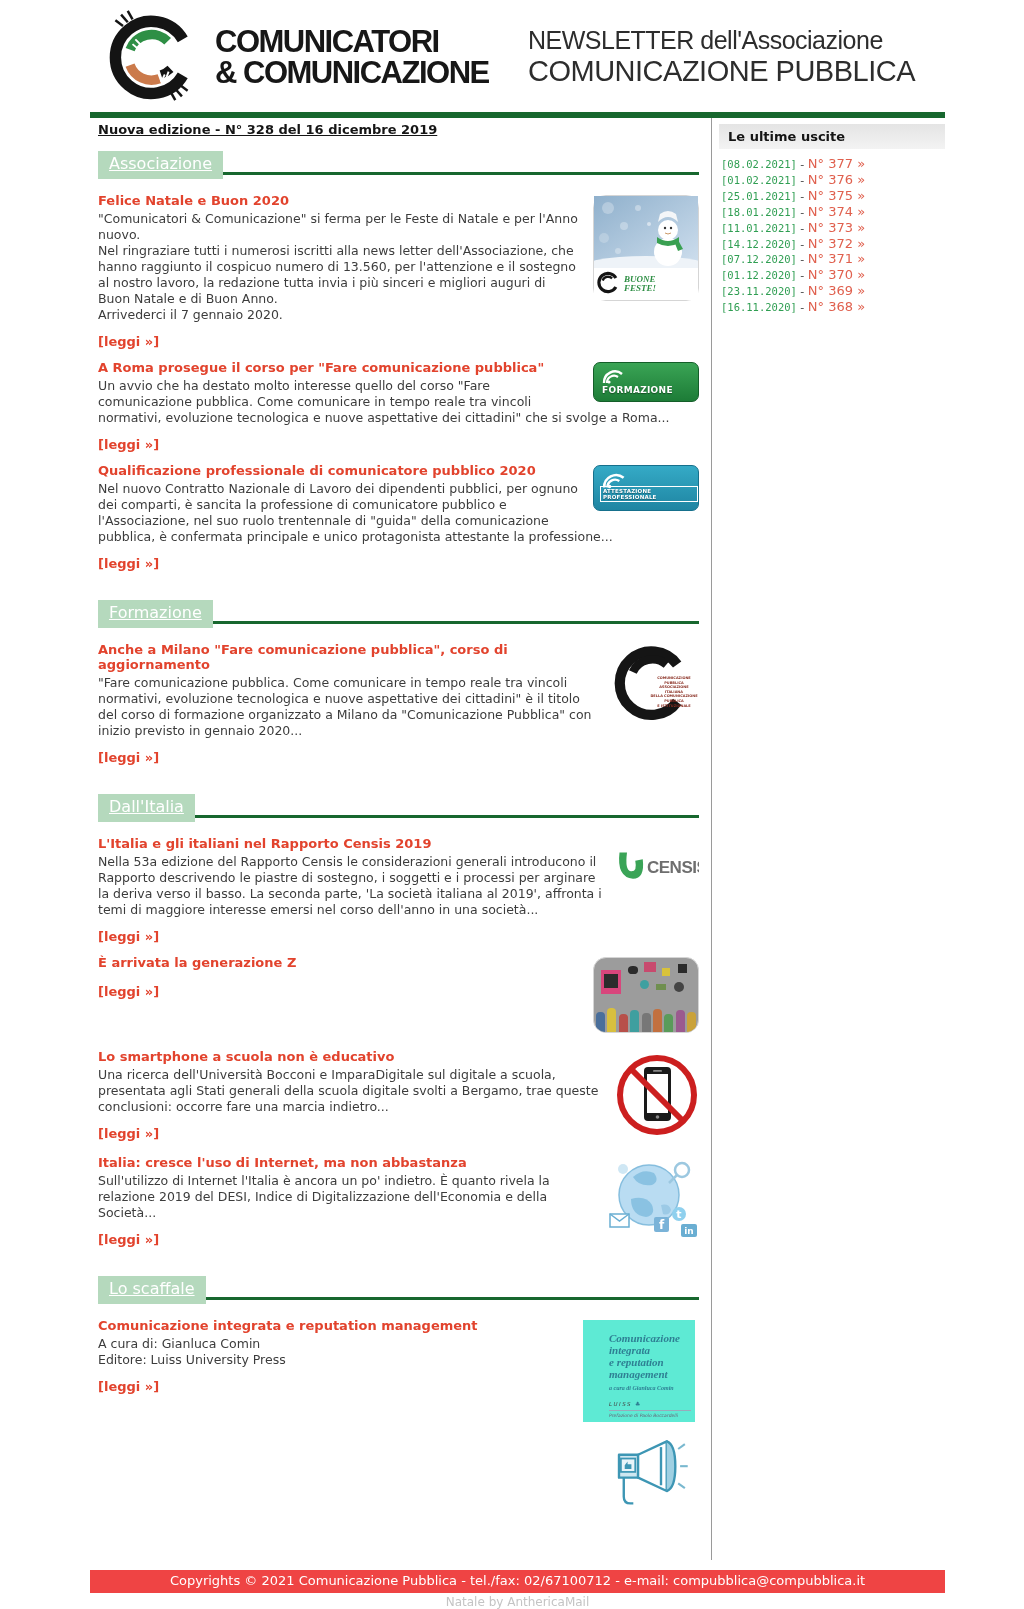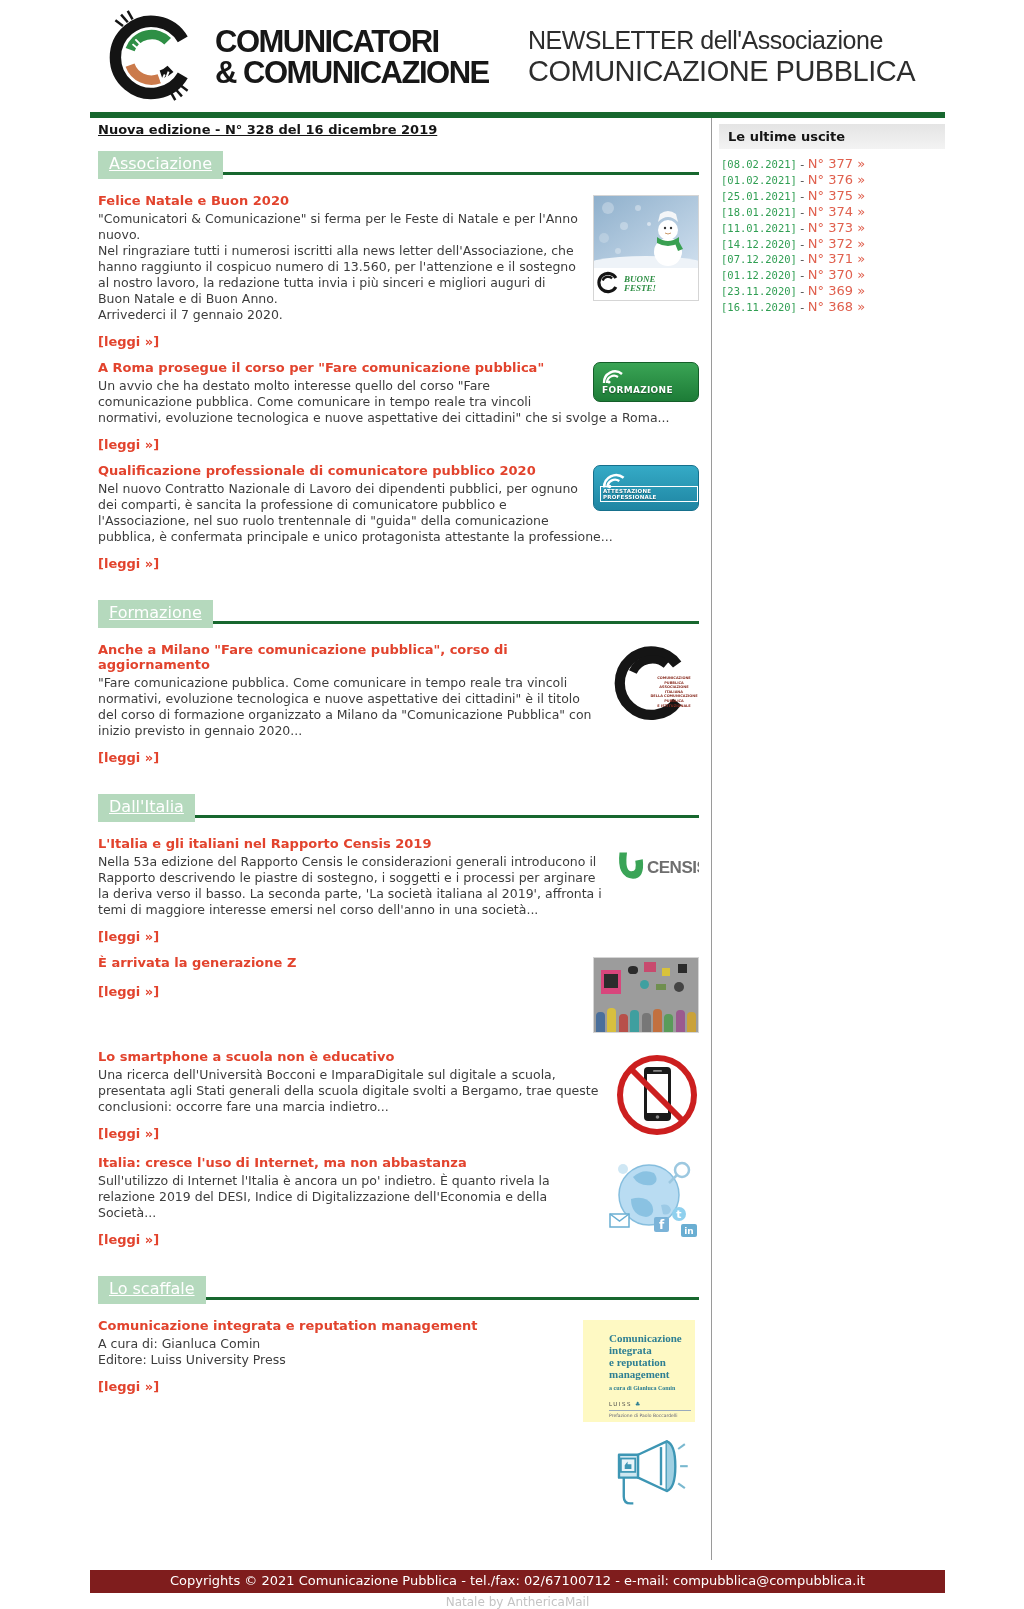--- a/index.html
+++ b/index.html
@@ -25,21 +25,21 @@
   .edition { font-size:13px; font-weight:700; color:#151515; margin:4px 0 16px;text-decoration:underline; }
 
   .section-head { position:relative; border-bottom:3px solid #17672e; height:22px; margin:0 0 18px; }
   .section-head.later { margin-top:30px; }
   .section-label { position:absolute; left:0; bottom:-7px; background:#b5d9bd; color:#ffffff; font-size:16px; padding:3px 11px 6px; white-space:nowrap;text-decoration:underline; }
 
   .article { overflow:hidden; margin-bottom:10px; }
   .article-title { color:#e2432d; font-weight:700; font-size:13px; margin-bottom:3px; }
   .article-body { font-size:12.5px; line-height:16px; color:#3c3c3c; white-space:pre-line; }
   .leggi { display:inline-block; margin-top:11px; color:#e2432d; font-weight:700; font-size:13px; text-decoration:none; cursor:pointer; }
-  .article-image { float:right; margin:2px 0 6px 12px; }
+  .article-image { float:right; margin:2px 0 6px 12px;border-radius:13px; }
 
   
   .img-frame { border:1px solid #d5d5d5; }
   .snow-wrap { width:106px; }
   .snow-sky { display:block; }
   .snow-strip { display:flex; align-items:center; gap:3px; background:#fff; padding:2px 1px; }
   .snow-caption { font-family:"Liberation Serif", serif; font-style:italic; font-weight:700; color:#2f8f45; font-size:9px; line-height:9px; width:52px; }
 
   .badge { border-radius:7px; position:relative; color:#fff; }
   .badge-formazione { width:106px; height:40px; background:linear-gradient(#3aa455,#1d7c37); border:1px solid #145e29; }
@@ -59,38 +59,38 @@
   .genz .scr::after { content:""; position:absolute; left:3px; top:4px; right:3px; bottom:6px; background:#2c2c2c; }
   .genz .dot { position:absolute; border-radius:50%; }
   .genz .sq { position:absolute; }
   .genz .people { position:absolute; bottom:0; left:2px; right:2px; display:flex; justify-content:space-between; align-items:flex-end; }
   .genz .person { width:9px; border-radius:4px 4px 0 0; }
 
   .nophone { width:84px; height:88px; background:#fff; }
   .globe { width:96px; height:84px; }
 
   .book-wrap { width:116px; }
-  .book-cover { width:112px; background:#fef9c3; padding:12px 4px 4px 26px; }
+  .book-cover { width:112px; background:#5eead4; padding:12px 4px 4px 26px;font-style:italic; }
   .book-title { font-family:"Liberation Serif", serif; font-weight:700; color:#2e7f93; font-size:11px; line-height:12px; white-space:pre-line; }
   .book-author { font-family:"Liberation Serif", serif; font-weight:700; color:#2e7f93; font-size:6px; margin-top:5px; }
   .book-publisher { font-size:5.5px; color:#444; letter-spacing:1.5px; margin-top:9px; display:flex; gap:3px; align-items:center; }
   .book-tree { color:#2e7f93; font-size:6px; letter-spacing:0; }
   .book-preface { font-size:4.5px; color:#667; border-top:1px solid #99aabb; margin-top:3px; padding-top:2px; }
   .megaphone { margin:6px 0 0 8px; }
 
   
   .sidebar-head { background:linear-gradient(#e4e4e4,#f3f3f3); font-size:13px; font-weight:700; color:#141414; padding:5px 9px; }
   .sidebar-list { padding:7px 3px 0 2px; }
   .sidebar-item { line-height:13.9px; white-space:nowrap; }
   .sb-date { font-family:"DejaVu Sans Mono", monospace; font-size:10.5px; color:#2f9e52; }
   .sb-sep { font-size:11px; color:#444; }
   .sb-num { font-size:13px; color:#e0604e; text-decoration:none; cursor:pointer; }
 
   
-  .footer-bar { position:absolute; left:90px; top:1570px; width:855px; height:23px; background:#7f1d1d; color:#fff; font-size:13px; line-height:22px; text-align:center; }
+  .footer-bar { position:absolute; left:90px; top:1570px; width:855px; height:23px; background:#ef4444; color:#fff; font-size:13px; line-height:22px; text-align:center; }
   .powered { position:absolute; left:90px; top:1595px; width:855px; text-align:center; color:#c4c4c4; font-size:12px; }
 </style>
 </head>
 <body>
 
 <div class="page">
   <div class="content">
 
     <div class="header">
       <div class="logo-wrap">

